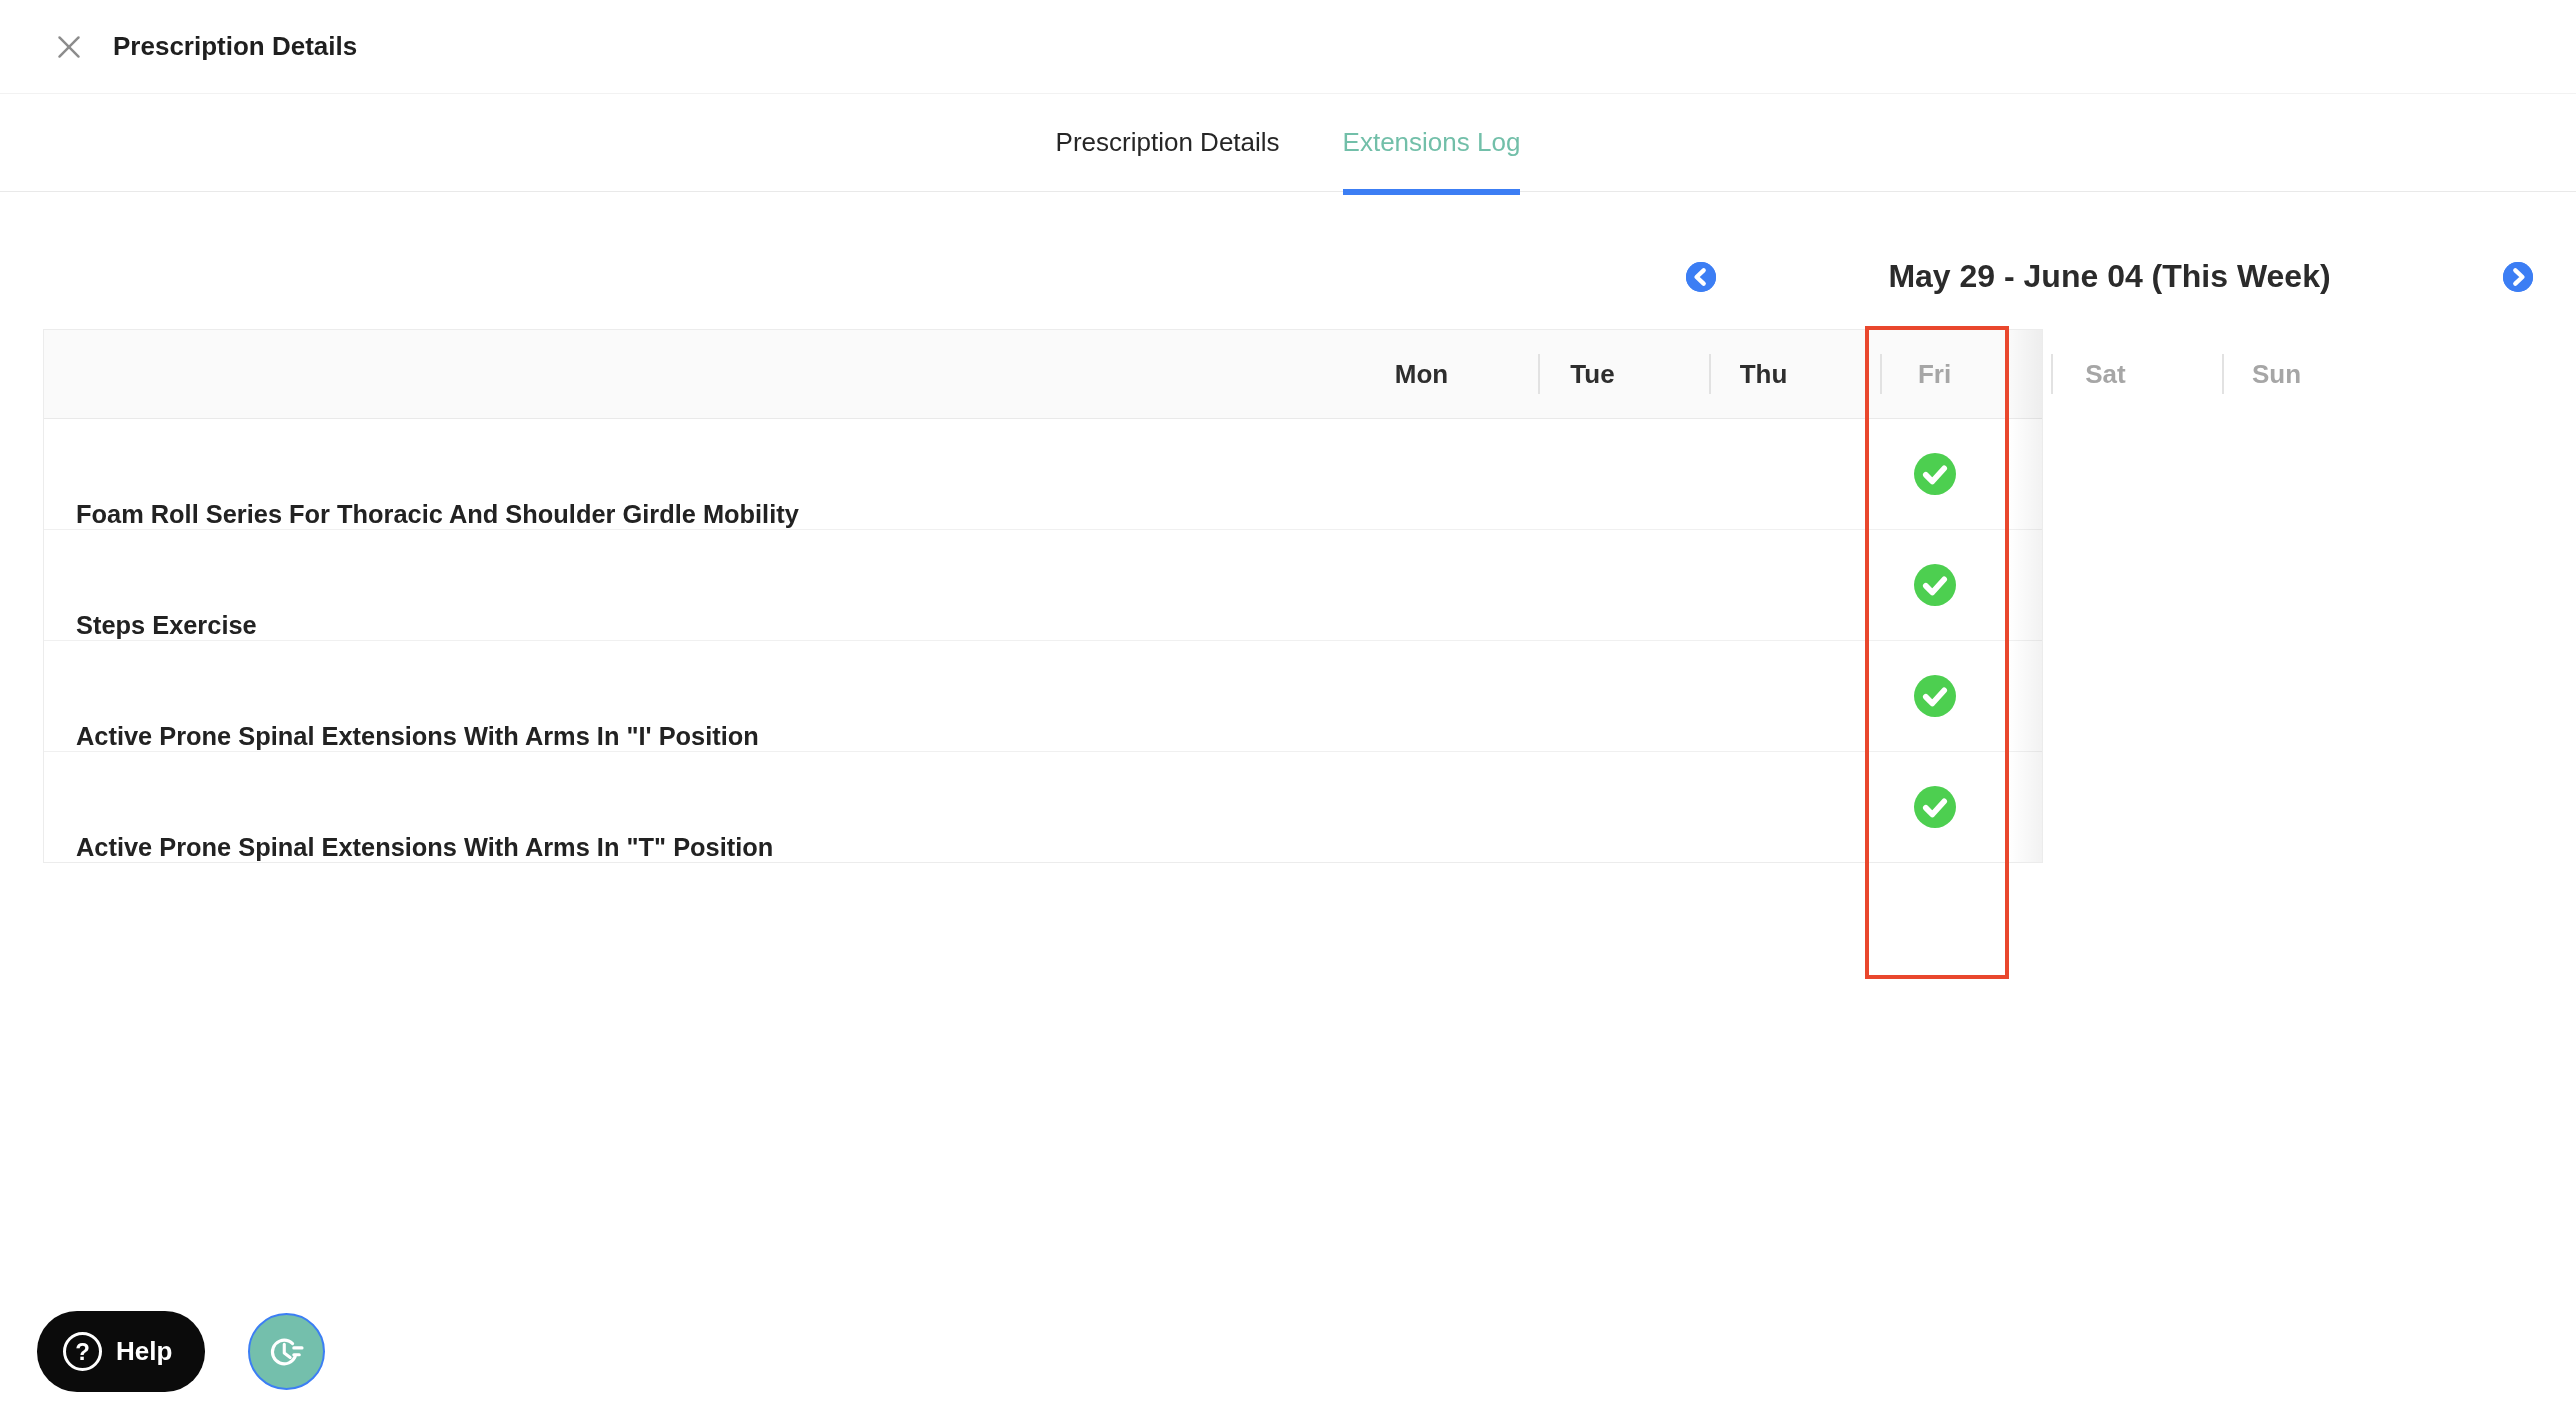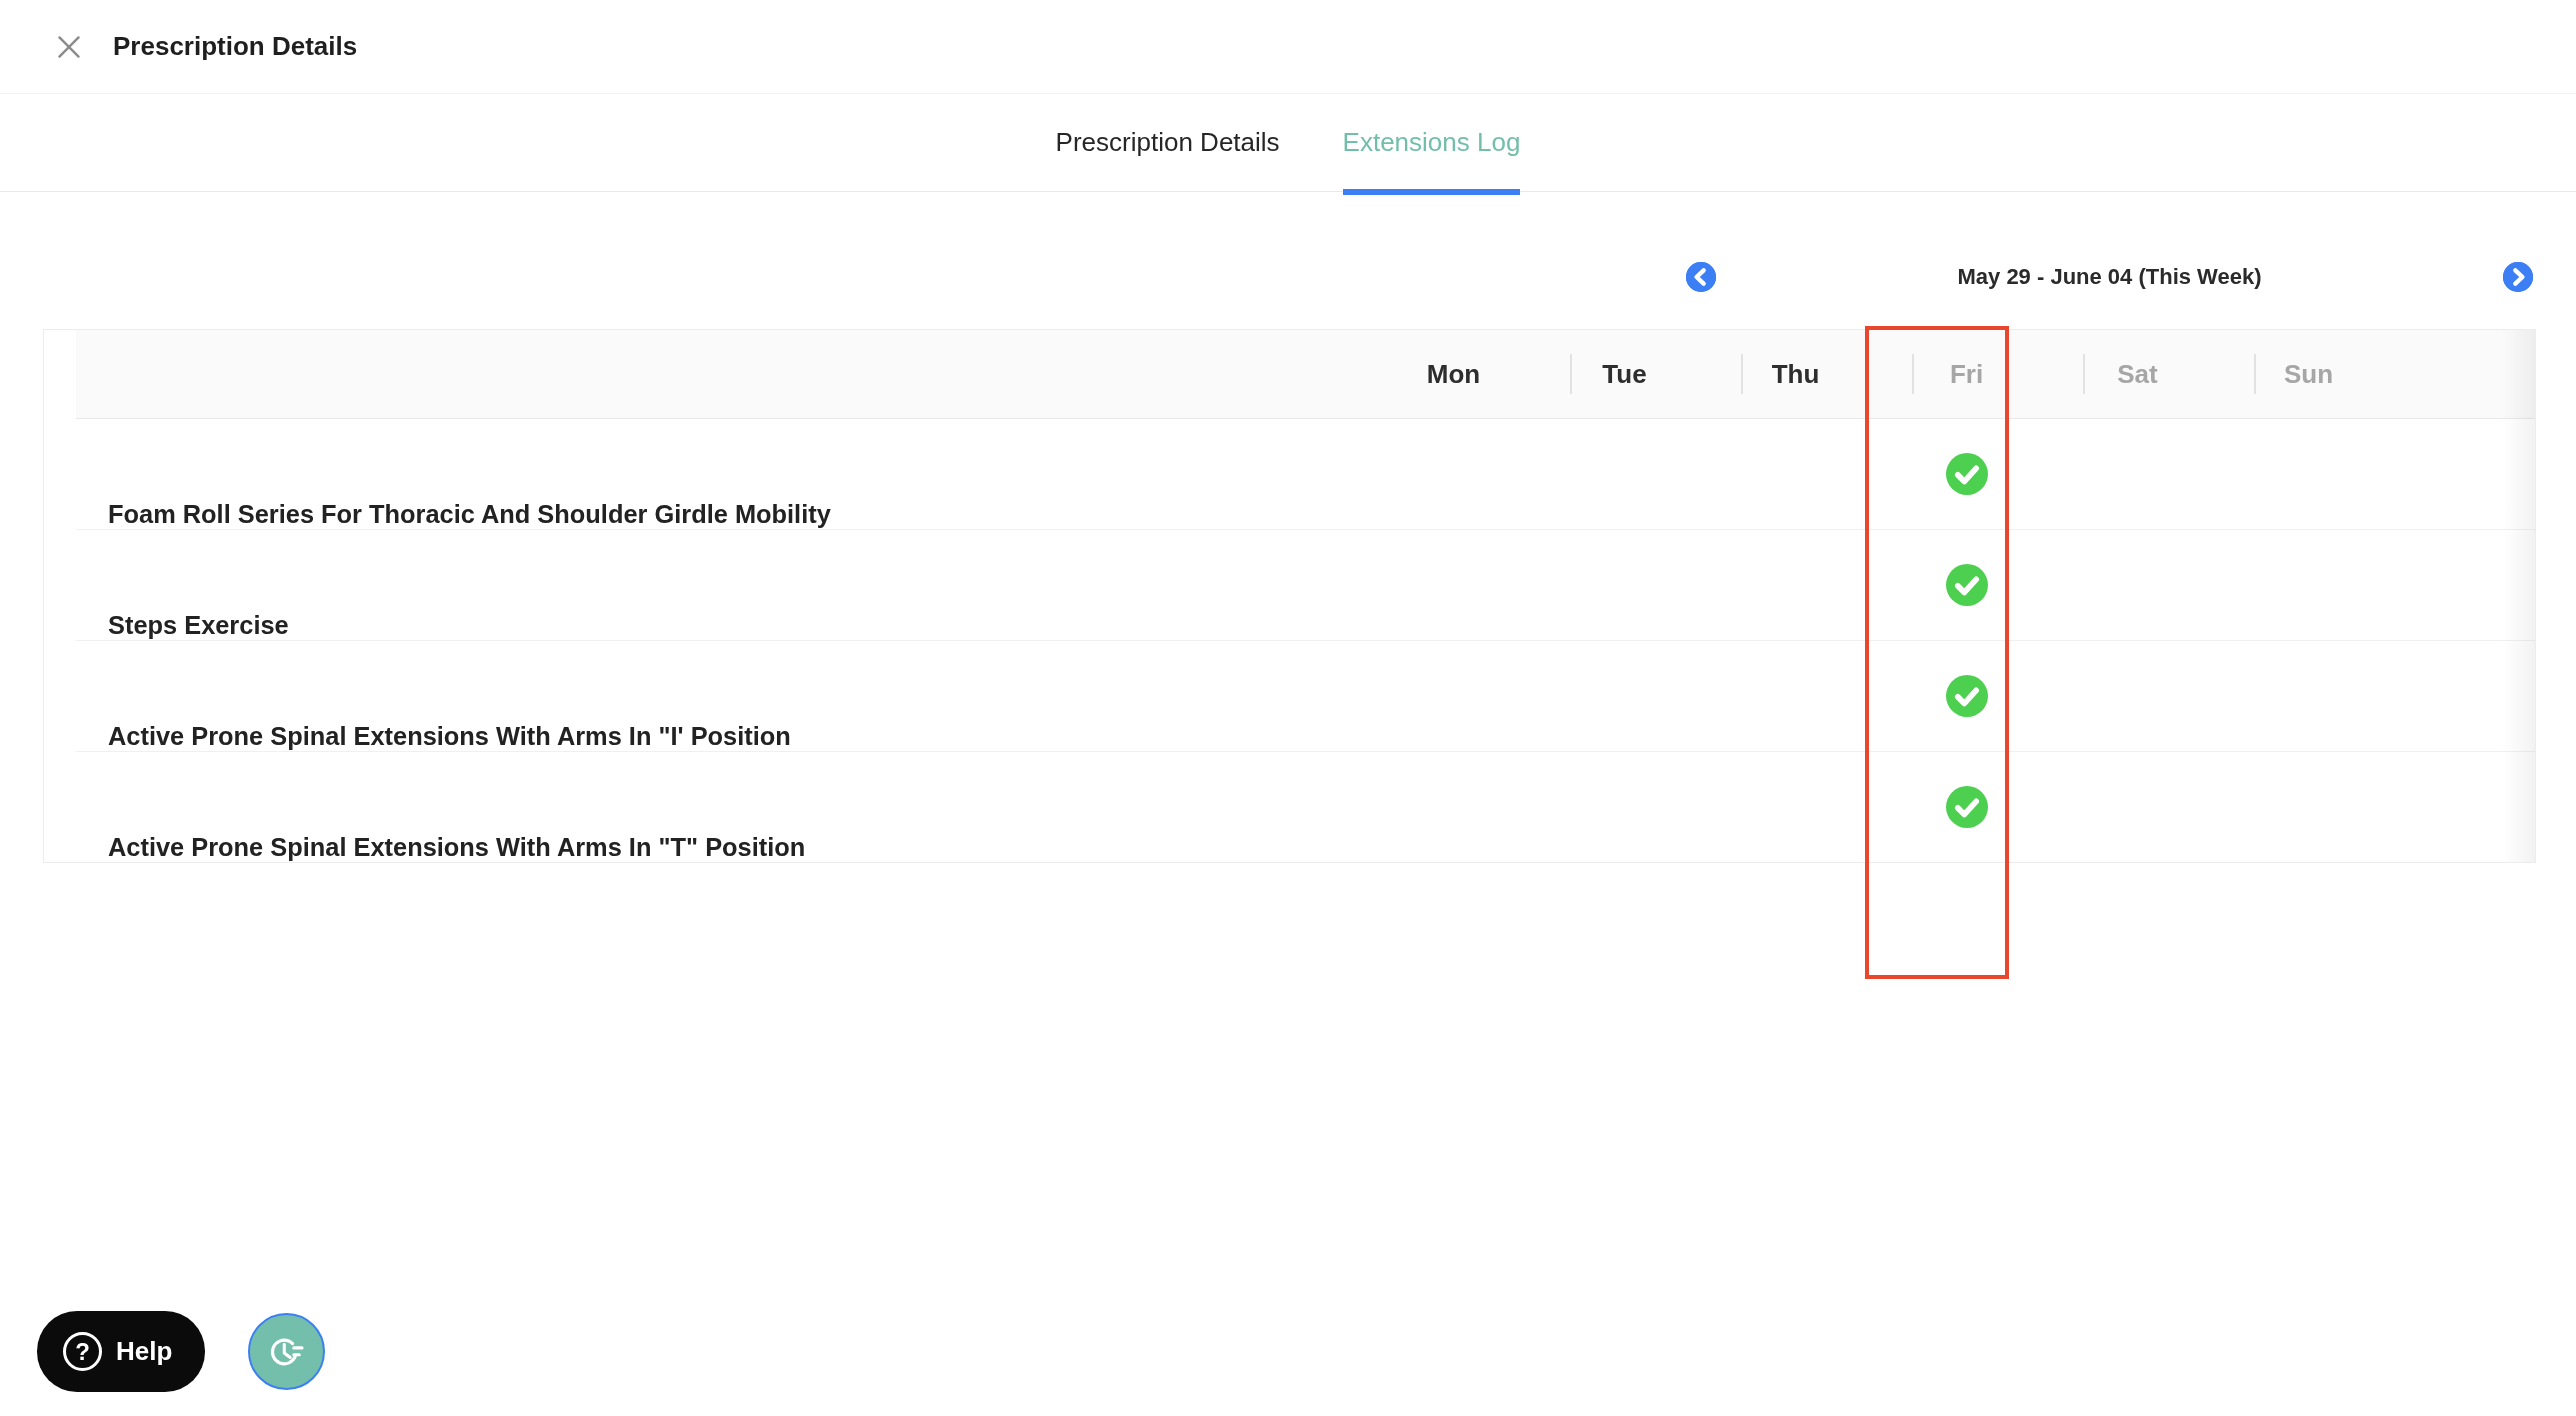--- a/index.html
+++ b/index.html
@@ -34,25 +34,25 @@
   
   .weeknav{
     position:absolute;left:1686px;top:260px;width:847px;height:33px;
     display:flex;justify-content:space-between;align-items:center;
   }
   .nav-arrow{
     width:30px;height:30px;border-radius:50%;background:var(--accent-blue);
     border:none;padding:0;display:flex;align-items:center;justify-content:center;cursor:pointer;
     flex:0 0 auto;
   }
-  .week-title{font-size:22px;font-weight:700;color:#2B2B2B;}
+  .week-title{font-size:32px;font-weight:700;color:#2B2B2B;}
   
   .table{
-    position:absolute;left:43px;top:329px;width:2493px;box-sizing:border-box;
-    border:1.8px solid #ECECEC;background:#fff;padding-left:32px;
+    position:absolute;left:43px;top:329px;width:2000px;box-sizing:border-box;
+    border:1.8px solid #ECECEC;background:#fff;
   }
   .t-head{
     display:flex;height:88px;background:#FAFAFA;border-bottom:1.8px solid #E9E9E9;
   }
   .t-row{display:flex;height:110px;border-bottom:1.8px solid #F0F0F0;background:#fff;}
   .t-row:last-child{border-bottom:none;}
   .label-cell{
     width:1292px;box-sizing:border-box;padding-left:32px;flex:0 0 auto;
     display:flex;align-items:flex-end;
   }

